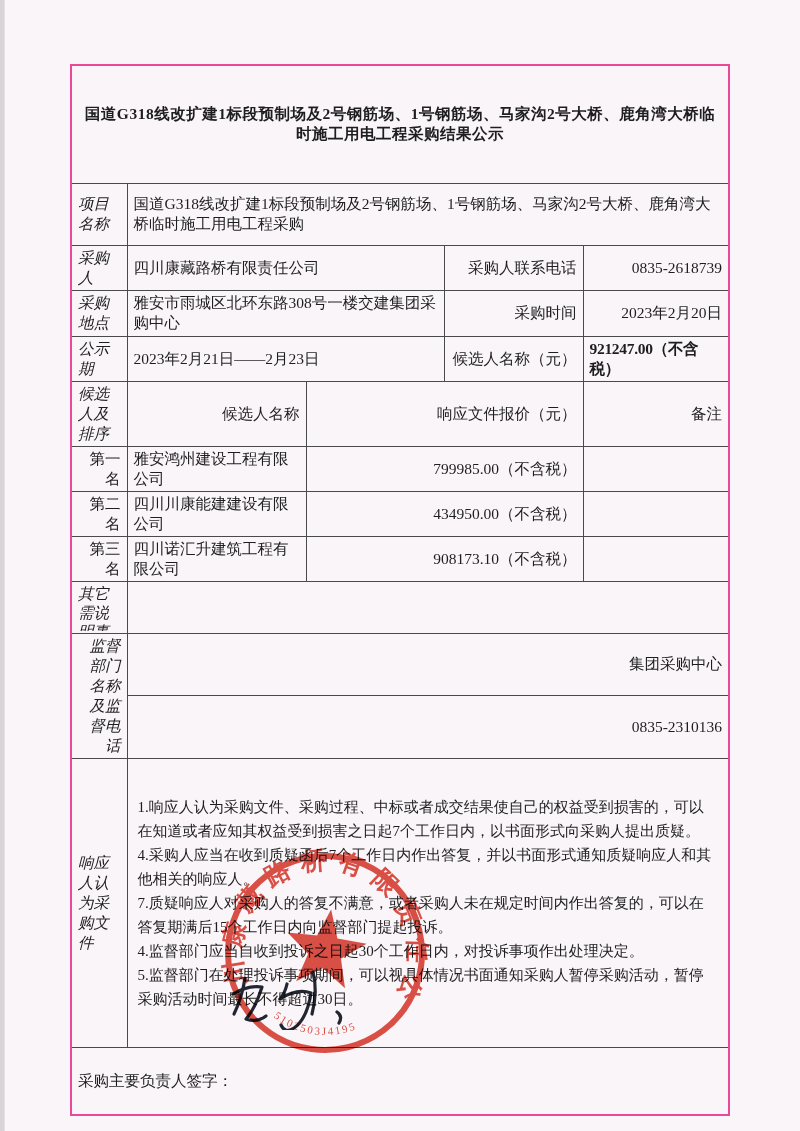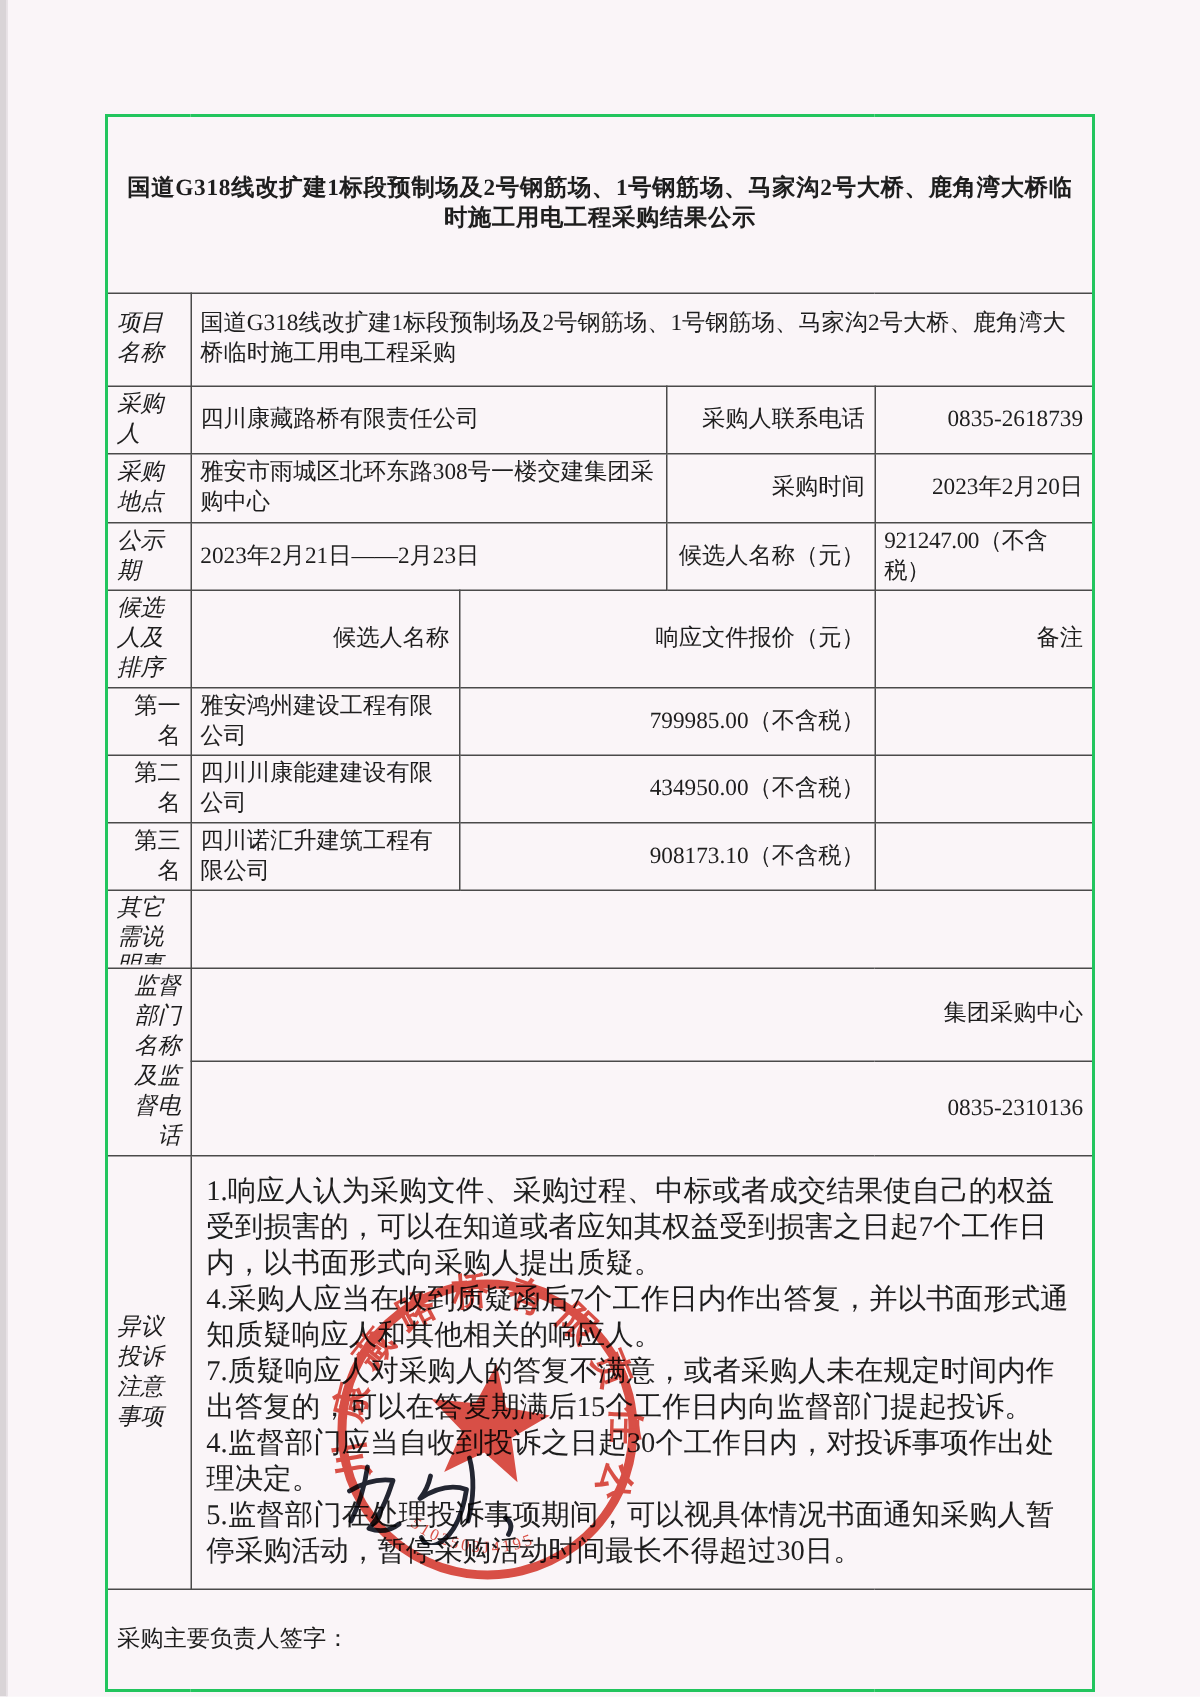--- a/index.html
+++ b/index.html
@@ -9,43 +9,43 @@
     font-family:"Liberation Serif", serif;
     color:#1c1c1c;
     position:relative;
     overflow:hidden;
   }
   .scan-edge{
     position:absolute;left:0;top:0;width:4px;height:1131px;
     background:#d9d4d7;border-right:1px solid #e7e1e5;
   }
   table.doc{
-    position:absolute;left:70px;top:76px;width:658px;
+    position:absolute;left:70px;top:64px;width:658px;
     border-collapse:collapse;table-layout:fixed;
-    border:2px solid #22c55e;
+    border:2px solid #ec4899;
   }
   table.doc td{
     border:1px solid #4a4a4a;
     font-size:15.5px;
     line-height:20px;
     padding:2px 6px;
     vertical-align:middle;
     word-break:break-all;
     color:#1e1e1e;
   }
   .title-cell{
     text-align:center;font-weight:bold;
     font-size:23px;line-height:36px;letter-spacing:0.5px;
     color:#101010;padding:0 10px;
   }
   .lbl{padding:2px 2px 2px 5px;font-style:italic;}
   .ctr{text-align:right;}
   .clipbox{height:47px;overflow:hidden;line-height:19px;}
-  .tight{font-size:14px;letter-spacing:-0.3px;padding:2px 3px;}
-  .obj-item{line-height:24px;font-size:19px;}
+  .tight{font-size:14px;letter-spacing:-0.3px;padding:2px 3px;font-weight:bold;}
+  .obj-item{line-height:24px;font-size:15px;}
   .obj-wrap{padding:2px 4px;}
   .sig-cell{padding-left:8px;font-size:15.5px;}
   .seal-svg{
     position:absolute;left:212px;top:840px;width:226px;height:226px;
     mix-blend-mode:multiply;opacity:0.88;pointer-events:none;
   }
   .sign-svg{
     position:absolute;left:225px;top:964px;width:135px;height:66px;
     mix-blend-mode:multiply;pointer-events:none;
   }
@@ -133,21 +133,21 @@
 
     <tr style="height:42px">
       <td rowspan="2" class="lbl ctr">监督部门名称及监督电话</td>
       <td colspan="4" class="ctr">集团采购中心</td>
     </tr>
     <tr style="height:42px">
       <td colspan="4" class="ctr">0835-2310136</td>
     </tr>
 
     <tr style="height:289px">
-      <td class="lbl">异议投诉注意事项</td>
+      <td class="lbl">响应人认为采购文件</td>
       <td colspan="4">
         <div class="obj-wrap">
           <div class="obj-item">1.响应人认为采购文件、采购过程、中标或者成交结果使自己的权益受到损害的，可以在知道或者应知其权益受到损害之日起7个工作日内，以书面形式向采购人提出质疑。</div>
           <div class="obj-item">4.采购人应当在收到质疑函后7个工作日内作出答复，并以书面形式通知质疑响应人和其他相关的响应人。</div>
           <div class="obj-item">7.质疑响应人对采购人的答复不满意，或者采购人未在规定时间内作出答复的，可以在答复期满后15个工作日内向监督部门提起投诉。</div>
           <div class="obj-item">4.监督部门应当自收到投诉之日起30个工作日内，对投诉事项作出处理决定。</div>
           <div class="obj-item">5.监督部门在处理投诉事项期间，可以视具体情况书面通知采购人暂停采购活动，暂停采购活动时间最长不得超过30日。</div>
         </div>
       </td>
     </tr>

